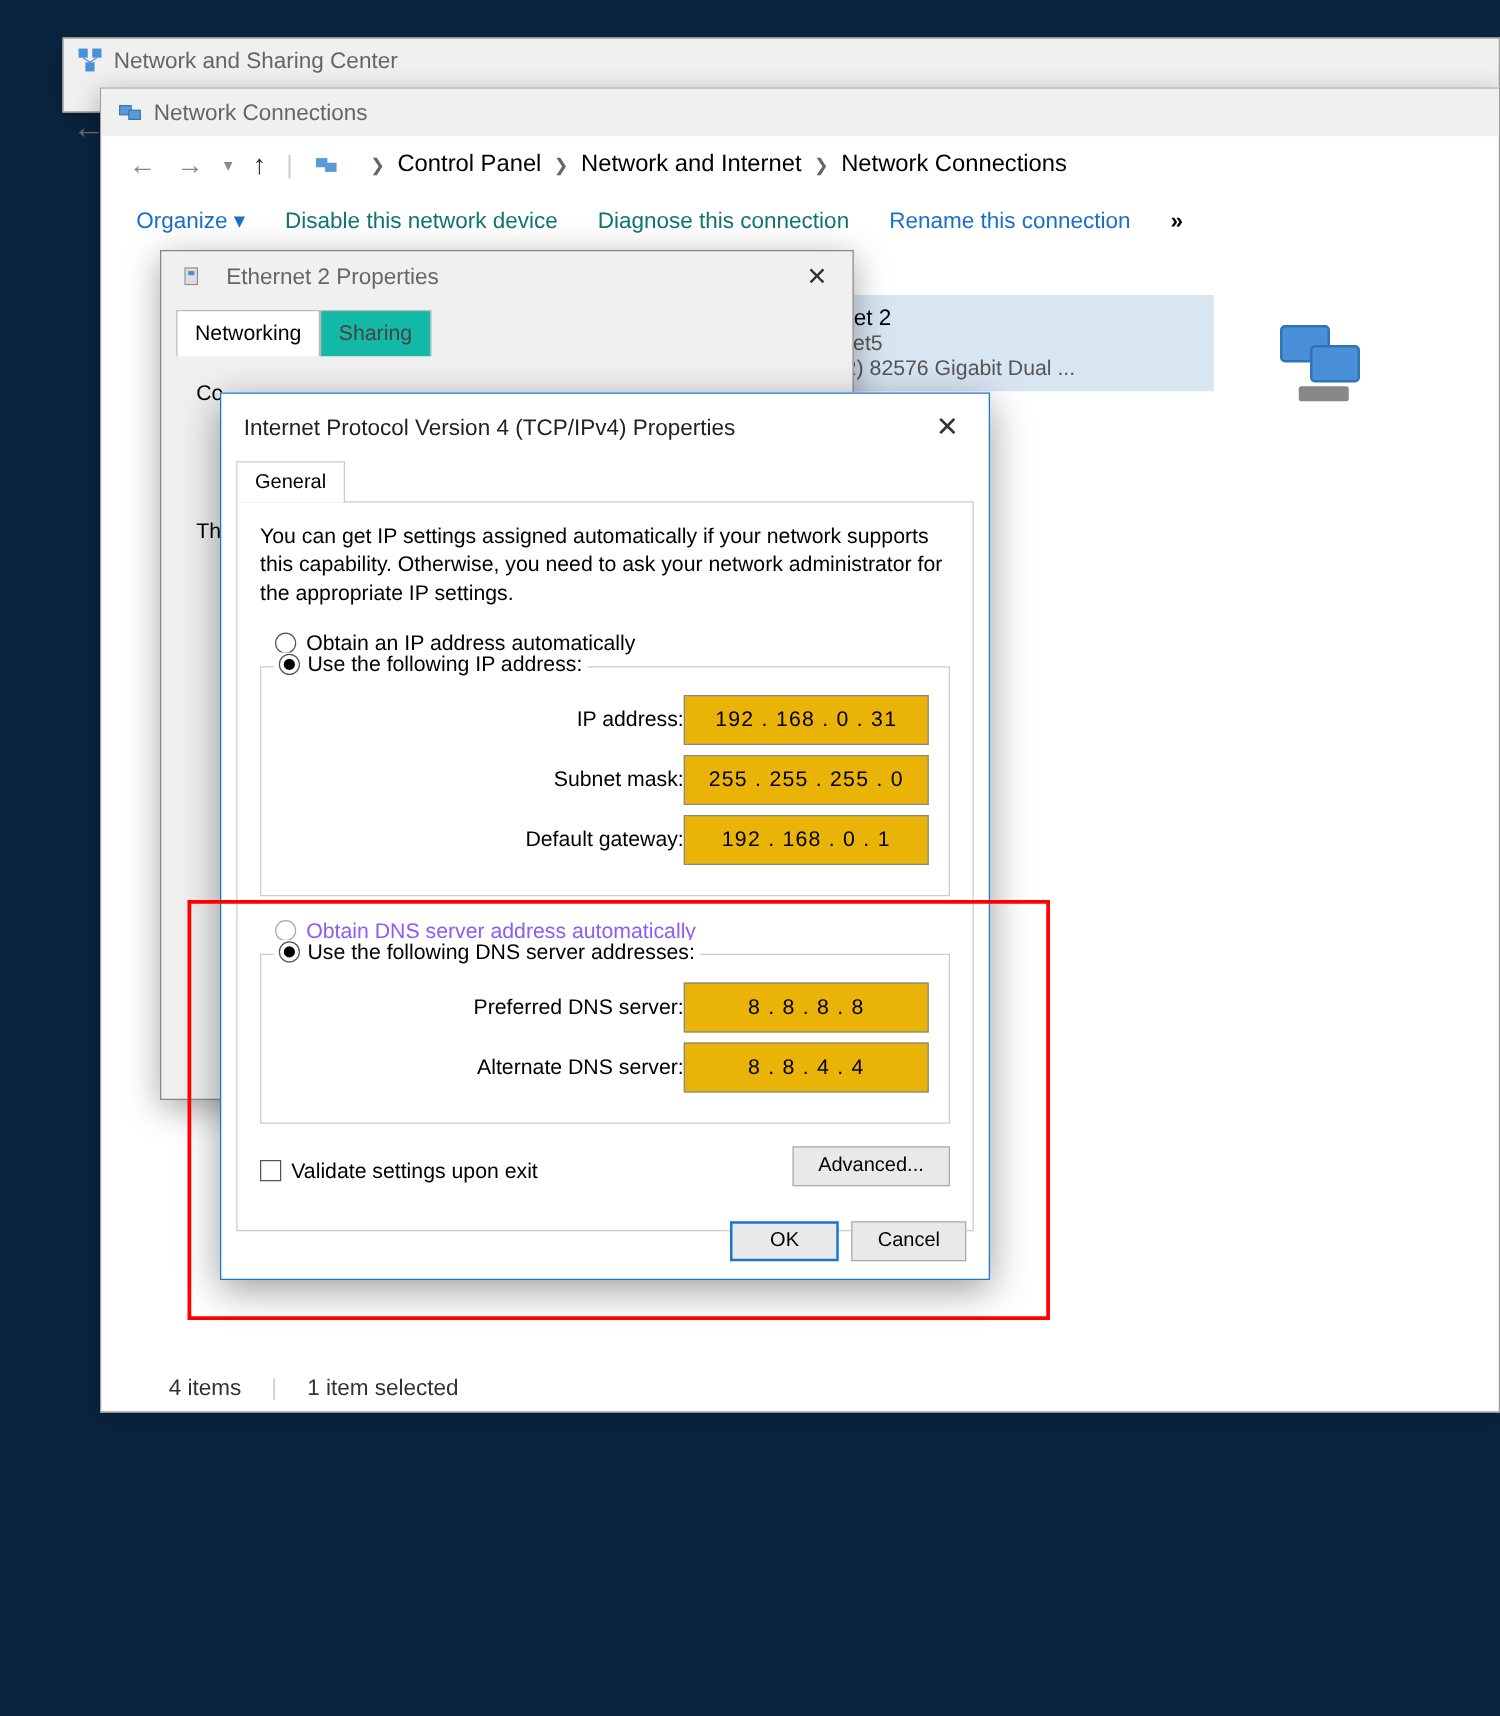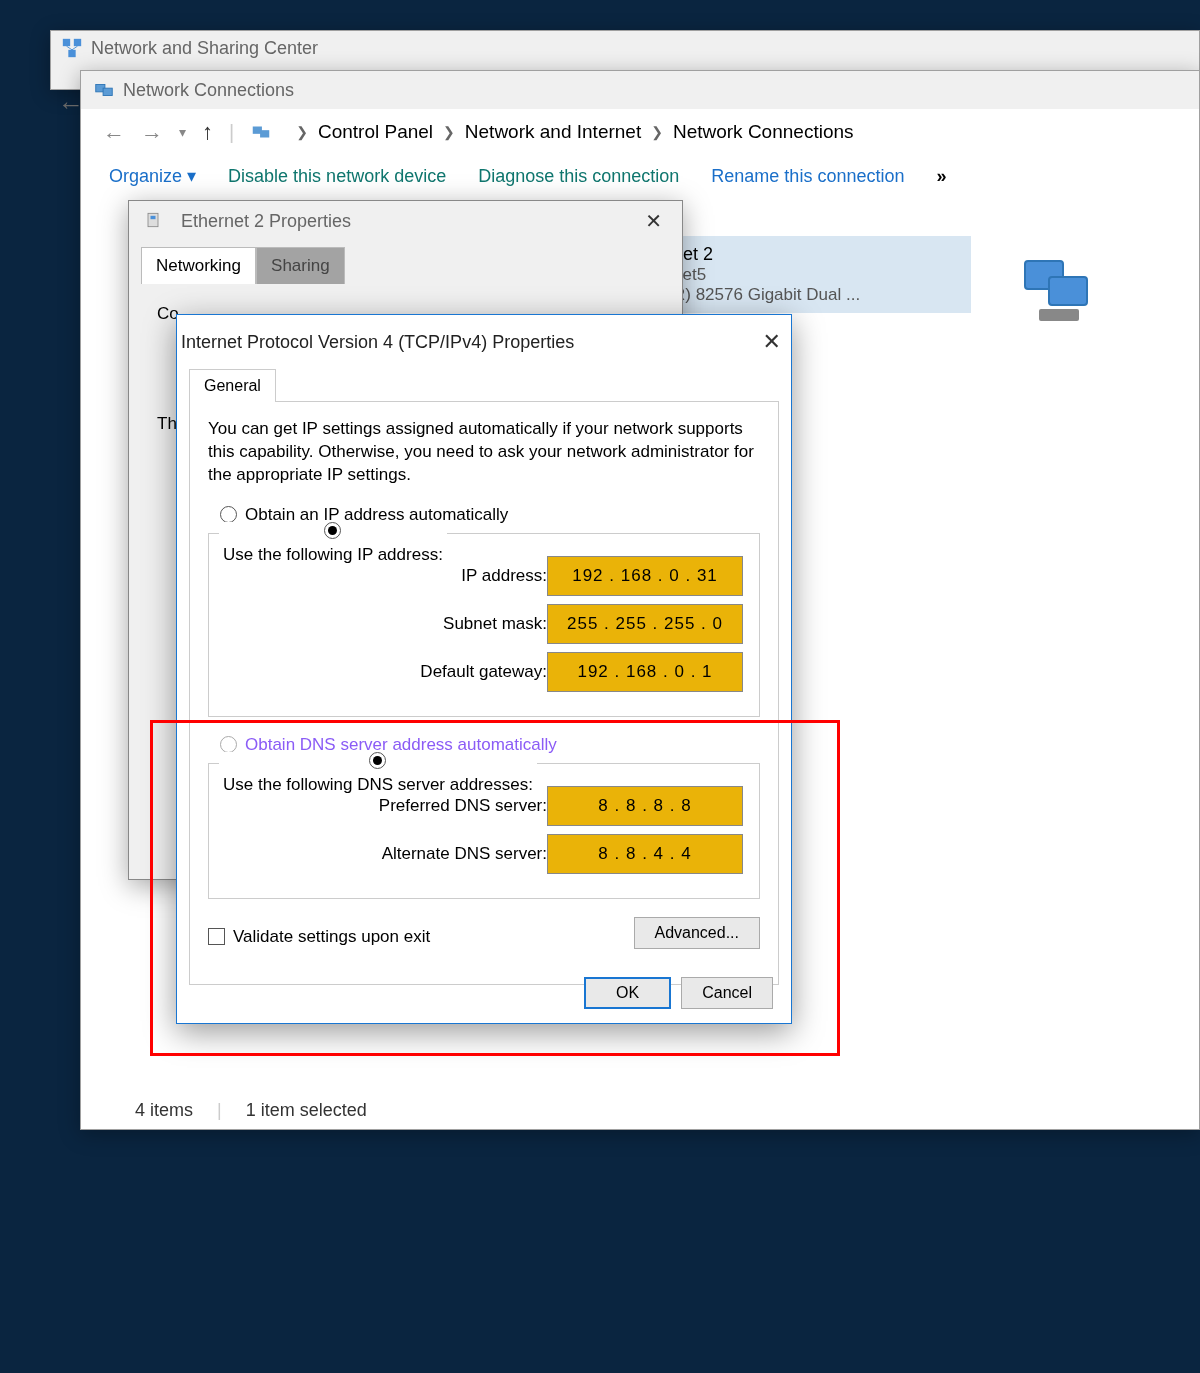--- a/index.html
+++ b/index.html
@@ -25,36 +25,36 @@
   .list-item .sub { font-size:17px; color:#555; }
   .statusbar { position:absolute; left:0; bottom:0; width:100%; padding:8px 18px; font-size:18px; color:#333; display:flex; gap:24px;margin-left:36px; }
   .net-icon { position:absolute; right:100px; top:180px; width:80px; height:80px; }
 
   .win-eth { position:absolute; left:128px; top:200px; width:555px; height:680px; background:#f0f0f0; border:1px solid #888; box-shadow:0 6px 26px rgba(0,0,0,.35); }
   .win-eth .titlebar { display:flex; align-items:center; justify-content:space-between; padding:8px 14px; font-size:18px; color:#666; }
   .win-eth .titlebar .left { display:flex; align-items:center; gap:8px; }
   .closebtn { font-size:20px; color:#333; cursor:pointer; padding:0 6px; }
   .tabs-eth { display:flex; padding:0 12px; margin-top:6px; }
   .tabs-eth .tab { padding:8px 14px; font-size:17px; background:#fff; border:1px solid #bbb; border-bottom:none; }
-  .tabs-eth .tab.inact { background:#a3a3a3; color:#444; }
+  .tabs-eth .tab.inact { background:#14b8a6; color:#444; }
 
   .win-ipv4 { position:absolute; left:176px; top:314px; width:616px; height:710px; background:#fff; border:1px solid #1976d2; box-shadow:0 8px 30px rgba(0,0,0,.4); }
-  .win-ipv4 .titlebar { display:flex; align-items:center; justify-content:space-between; padding:14px 4px; font-size:18px; color:#222; }
+  .win-ipv4 .titlebar { display:flex; align-items:center; justify-content:space-between; padding:14px 18px; font-size:18px; color:#222; }
   .win-ipv4 .titlebar .closebtn { font-size:22px; }
   .win-ipv4 .tabs { display:flex; padding:0 12px; }
   .win-ipv4 .tabs .tab { padding:7px 14px; font-size:16px; background:#fff; border:1px solid #ccc; border-bottom:none; position:relative; z-index:2; }
   .win-ipv4 .panel { margin:0 12px 12px 12px; border:1px solid #ccc; padding:16px 18px; position:relative; top:-1px; height:584px; }
   .desc { font-size:17px; color:#000; line-height:1.35; margin-bottom:18px; }
   .radio-row { display:flex; align-items:center; gap:8px; font-size:17px; margin:4px 0 8px 12px; color:#000; }
   .radio-row.disabled { color:#8b5cf6; }
   .radio { width:17px; height:17px; border:1px solid #555; border-radius:50%; display:inline-flex; align-items:center; justify-content:center; }
   .radio.checked::after { content:""; width:9px; height:9px; background:#000; border-radius:50%; }
   .radio.disabled { border-color:#aaa; }
   .group { border:1px solid #ccc; margin:0 0 18px 0; padding:14px 16px 16px 16px; position:relative; }
-  .group .legend { position:absolute; top:-12px; left:10px; background:#fff; padding:0 4px; display:flex; align-items:center; gap:6px; font-size:17px;flex-direction:column; }
+  .group .legend { position:absolute; top:-12px; left:10px; background:#fff; padding:0 4px; display:flex; align-items:center; gap:6px; font-size:17px; }
   .field-row { display:flex; align-items:center; justify-content:flex-end; margin:8px 0; }
   .field-row label { font-size:17px; color:#000; }
   .ip-input { width:196px; height:40px; border:1px solid #888; background:#eab308; display:flex; align-items:center; justify-content:center; font-size:17px; letter-spacing:1px; font-family:inherit; }
   .check-row { display:flex; align-items:center; gap:8px; font-size:17px; margin-top:8px; }
   .checkbox { width:17px; height:17px; border:1px solid #555; display:inline-block; }
   .btn { background:#e9e9e9; border:1px solid #aaa; padding:6px 20px; font-size:16px; cursor:pointer; }
   .btn.primary { border:2px solid #1976d2; padding:5px 30px; }
   .btn-row { position:absolute; right:18px; bottom:14px; display:flex; gap:10px; }
   .adv-row { display:flex; justify-content:space-between; align-items:center; margin-top:10px; }
 

